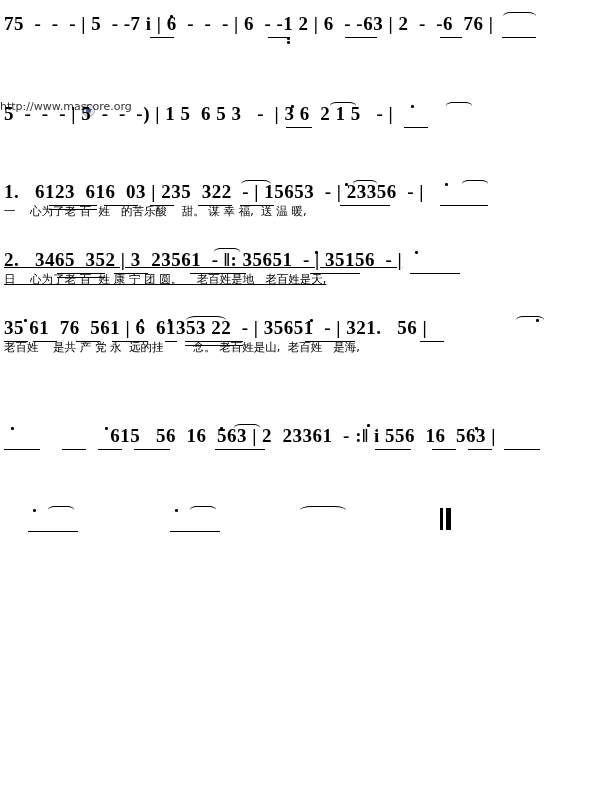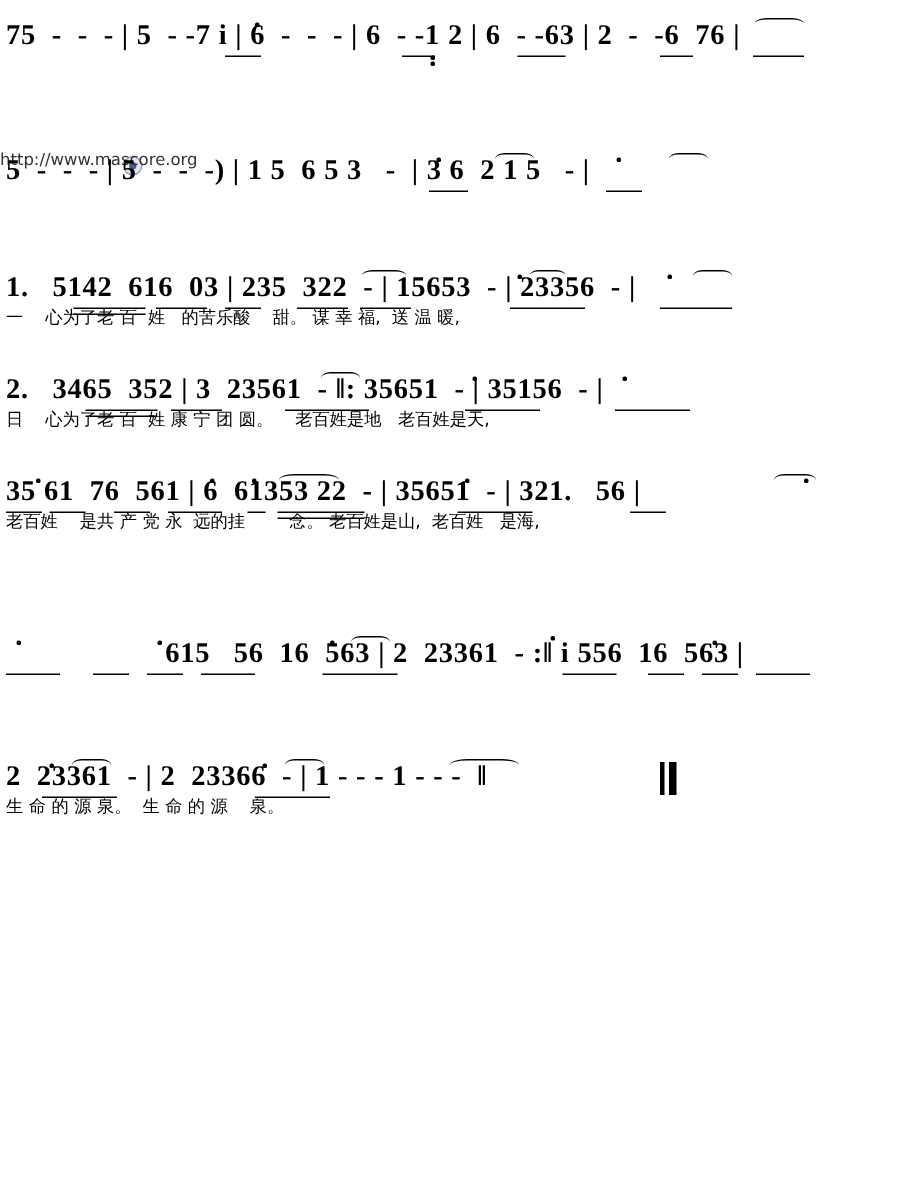--- a/index.html
+++ b/index.html
@@ -142,38 +142,38 @@
     <div class="notes">5  -  -  - | 5  -  -  -) | 1 5  6 5 3   -  | 3 6  2 1 5   - |</div>
   </div>
   <div class="beam" style="left:286px; top:127px; width:26px;"></div>
   <div class="beam" style="left:404px; top:127px; width:24px;"></div>
   <div class="odot" style="left:291px; top:105px;"></div>
   <div class="odot" style="left:411px; top:105px;"></div>
   <div class="slur" style="left:330px; top:102px; width:26px;"></div>
   <div class="slur" style="left:446px; top:102px; width:26px;"></div>
 
   <div class="system" style="top:182px;">
-    <div class="notes">1.   5142  616  03 | 235  322  - | 15653  - | 23356  - |</div>
+    <div class="notes">1.   6123  616  03 | 235  322  - | 15653  - | 23356  - |</div>
     <div class="lyrics">一    心为了老 百  姓   的苦乐酸    甜。 谋 幸 福,  送 温 暖,</div>
   </div>
   <div class="beam" style="left:49px; top:205px; width:48px;"></div>
   <div class="beam2" style="left:49px; top:209px; width:48px;"></div>
   <div class="beam" style="left:104px; top:205px; width:34px;"></div>
   <div class="beam" style="left:150px; top:205px; width:24px;"></div>
   <div class="beam" style="left:198px; top:205px; width:34px;"></div>
   <div class="beam" style="left:240px; top:205px; width:34px;"></div>
   <div class="beam" style="left:340px; top:205px; width:50px;"></div>
   <div class="beam" style="left:440px; top:205px; width:48px;"></div>
   <div class="odot" style="left:345px; top:183px;"></div>
   <div class="odot" style="left:445px; top:183px;"></div>
   <div class="slur" style="left:241px; top:180px; width:30px;"></div>
   <div class="slur" style="left:353px; top:180px; width:24px;"></div>
   <div class="slur" style="left:462px; top:180px; width:26px;"></div>
 
-  <div class="system" style="top:250px;">
+  <div class="system" style="top:250px;text-decoration:underline;">
     <div class="notes">2.   3465  352 | 3  23561  - ‖: 35651  - | 35156  - |</div>
     <div class="lyrics">日    心为了老 百  姓 康 宁 团 圆。    老百姓是地   老百姓是天,</div>
   </div>
   <div class="beam" style="left:57px; top:273px; width:48px;"></div>
   <div class="beam2" style="left:57px; top:277px; width:48px;"></div>
   <div class="beam" style="left:114px; top:273px; width:34px;"></div>
   <div class="beam" style="left:190px; top:273px; width:56px;"></div>
   <div class="beam" style="left:310px; top:273px; width:50px;"></div>
   <div class="beam" style="left:410px; top:273px; width:50px;"></div>
   <div class="odot" style="left:315px; top:251px;"></div>
@@ -213,24 +213,20 @@
   <div class="beam" style="left:215px; top:449px; width:50px;"></div>
   <div class="odot" style="left:220px; top:427px;"></div>
   <div class="beam" style="left:375px; top:449px; width:36px;"></div>
   <div class="beam" style="left:432px; top:449px; width:24px;"></div>
   <div class="beam" style="left:468px; top:449px; width:24px;"></div>
   <div class="beam" style="left:504px; top:449px; width:36px;"></div>
   <div class="odot" style="left:367px; top:424px;"></div>
   <div class="odot" style="left:475px; top:427px;"></div>
   <div class="slur" style="left:234px; top:424px; width:26px;"></div>
 
-  <div class="system" style="top:508px;">
-    <div class="notes">2  23361  - | 2  23366  - | 1 - - - 1 - - -  ‖</div>
-    <div class="lyrics">生 命 的 源 泉。  生 命 的 源    泉。</div>
-  </div>
   <div class="beam" style="left:28px; top:531px; width:50px;"></div>
   <div class="odot" style="left:33px; top:509px;"></div>
   <div class="beam" style="left:170px; top:531px; width:50px;"></div>
   <div class="odot" style="left:175px; top:509px;"></div>
   <div class="slur" style="left:48px; top:506px; width:26px;"></div>
   <div class="slur" style="left:190px; top:506px; width:26px;"></div>
   <div class="slur" style="left:300px; top:506px; width:46px;"></div>
   <div class="endbar" style="left:440px; top:508px; width:3px; height:22px;"></div>
   <div class="endbar" style="left:446px; top:508px; width:5px; height:22px;"></div>
 

